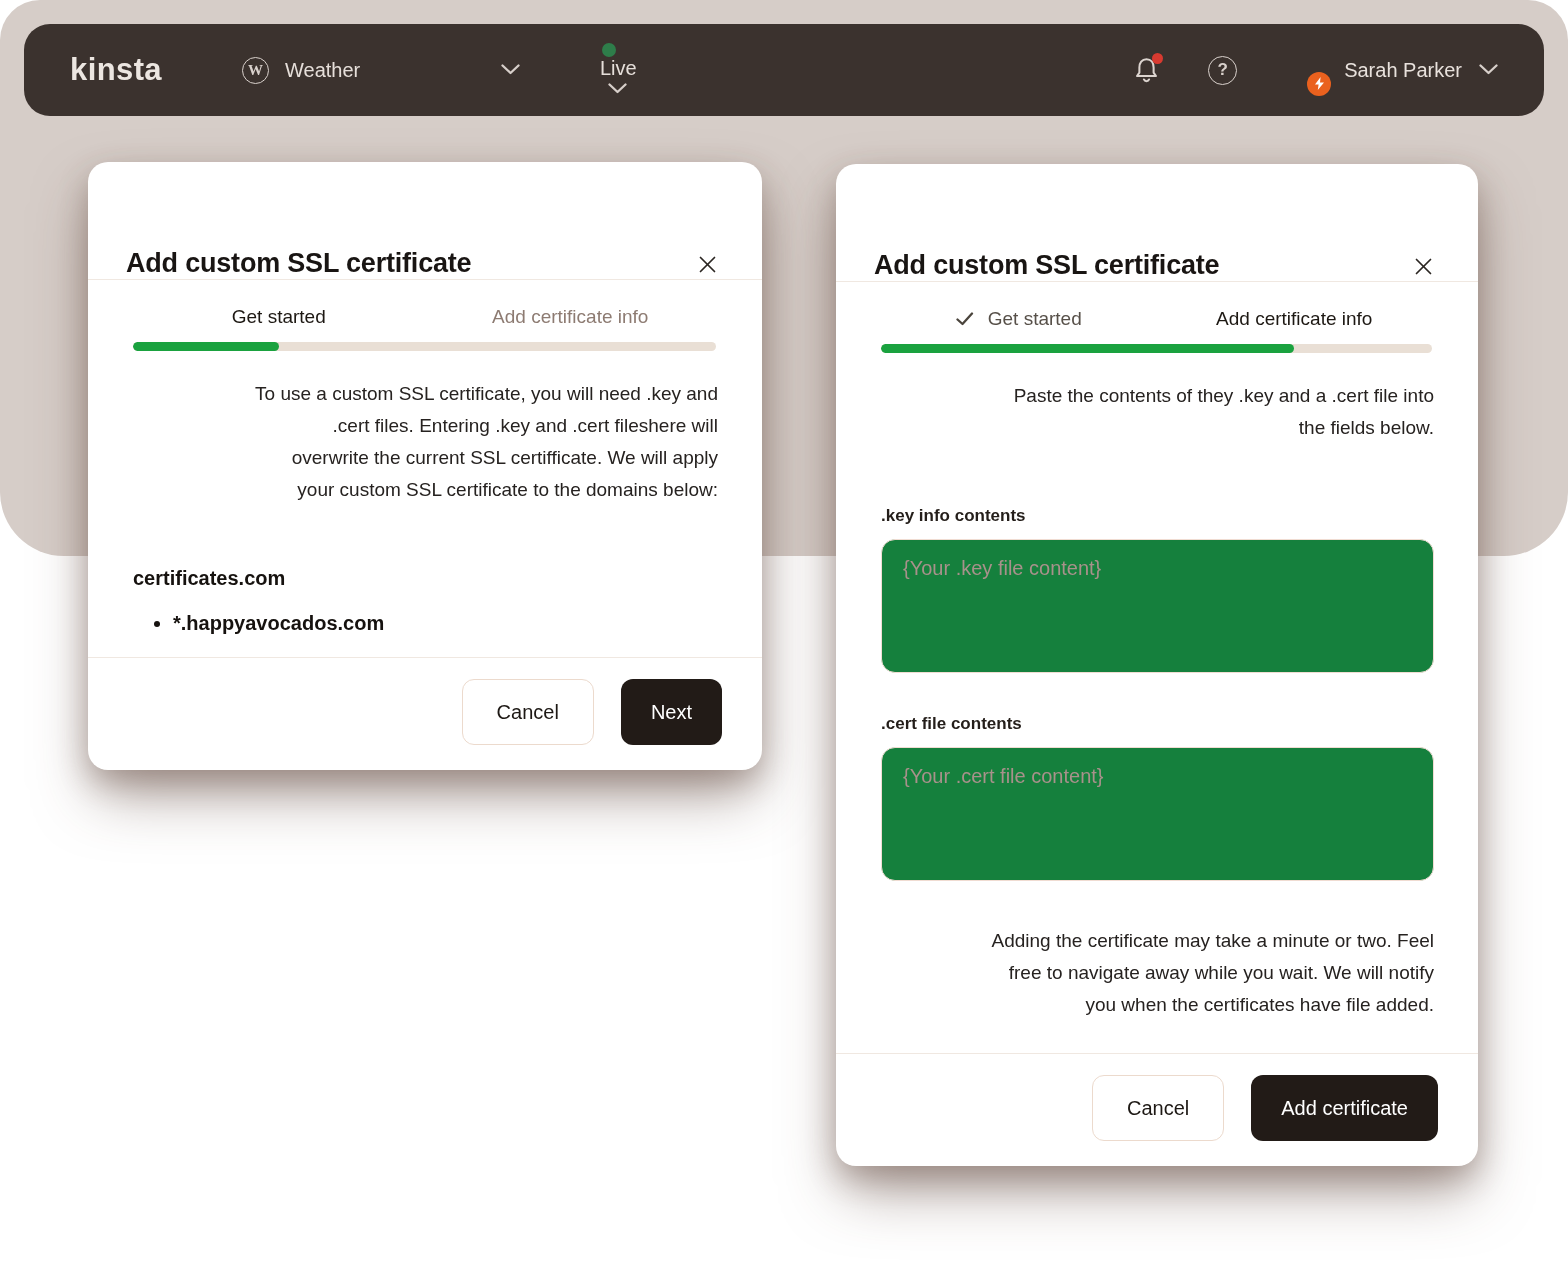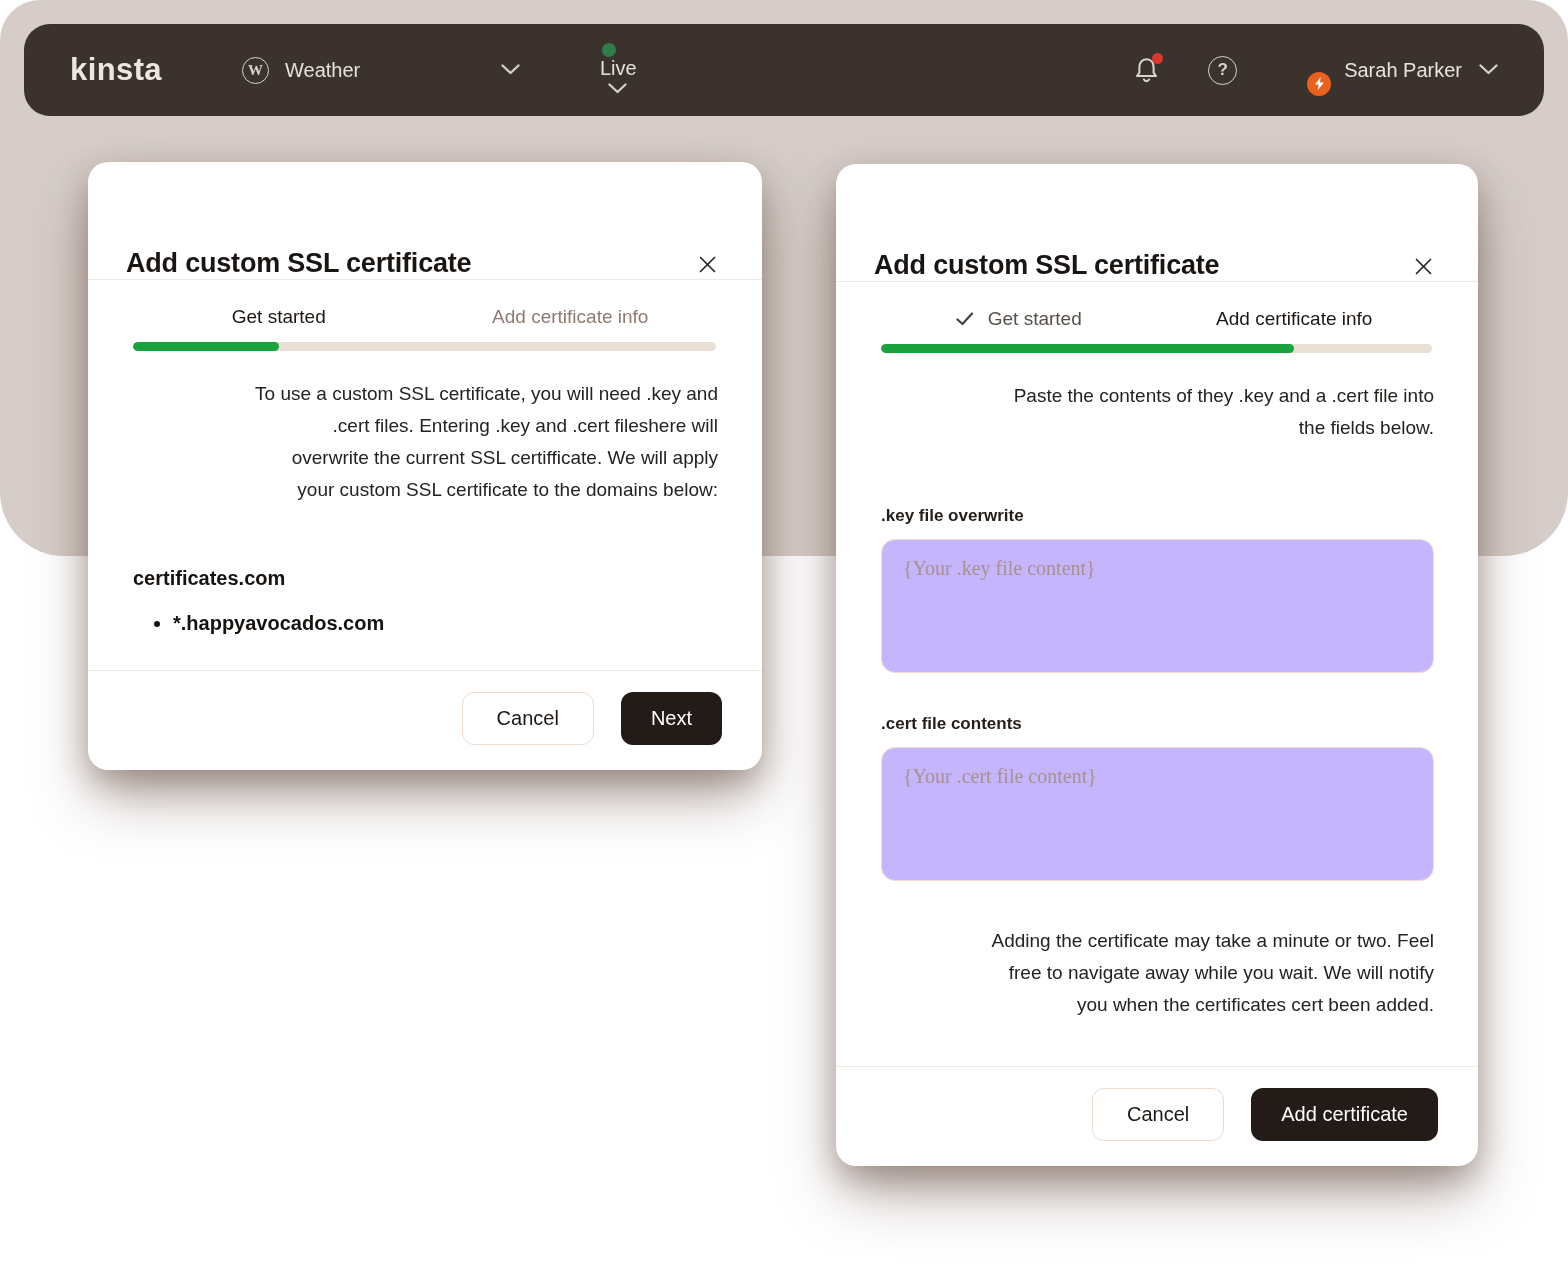--- a/index.html
+++ b/index.html
@@ -105,32 +105,32 @@
 
   .domain-name { margin-top:56px; font-weight:700; font-size:20px; color:#16120f; }
   .subdomains { margin:14px 0 0 0; padding-left:40px; }
   .subdomains li { font-weight:700; font-size:20px; color:#16120f; line-height:30px; }
 
   .field-label { margin-top:62px; font-size:17px; font-weight:700; color:#241e1a; line-height:20px; }
   .field-label.second { margin-top:41px; }
   .cert-textarea {
     margin-top:13px; width:100%; height:134px; display:block;
     border:1px solid #f0dcd2; border-radius:14px; padding:17px 21px;
-    font-family:Liberation Serif, serif; font-size:20px; color:#241e1a;
-    resize:none; outline:none; background:#c4b5fd;
+    font-family:Liberation Sans, sans-serif; font-size:20px; color:#241e1a;
+    resize:none; outline:none; background:#15803d;
   }
   .cert-textarea::placeholder { color:#a8918b; }
   .note { margin-top:44px; }
 
   .modal-footer {
     margin-top:auto; border-top:1px solid #f0e8e1;
     padding:21px 40px 25px; display:flex; justify-content:flex-end; gap:27px; align-items:center;
   }
   .btn {
-    height:53px; border-radius:12px; font-size:20px; cursor:pointer;
+    height:66px; border-radius:12px; font-size:20px; cursor:pointer;
     font-family:"Liberation Sans", sans-serif; display:flex; align-items:center; justify-content:center;
   }
   .btn-secondary { background:#fff; border:1px solid #ecdacd; color:#1d1814; padding:0 34px; }
   .btn-primary  { background:#221b17; border:none; color:#ffffff; padding:0 30px; }
 </style>
 </head>
 <body>
 
 <div class="band"></div>
 
@@ -257,30 +257,30 @@
       <div class="progress-fill" style="width: 75%;"></div>
     </div>
   </div>
 
   <div class="modal-body">
     <div>
       <span class="intro-line">Paste the contents of they .key and a .cert file into</span>
       <span class="intro-line">the fields below.</span>
     </div>
 
-    <div class="field-label">.key file overwrite</div>
+    <div class="field-label">.key info contents</div>
     <textarea class="cert-textarea" placeholder="{Your .key file content}" style=""></textarea>
 
     <div class="field-label second">.cert file contents</div>
     <textarea class="cert-textarea" placeholder="{Your .cert file content}" style=""></textarea>
 
     <div class="note">
       <span class="intro-line">Adding the certificate may take a minute or two. Feel</span>
       <span class="intro-line">free to navigate away while you wait. We will notify</span>
-      <span class="intro-line">you when the certificates cert been added.</span>
+      <span class="intro-line">you when the certificates have file added.</span>
     </div>
   </div>
 
   <div class="modal-footer">
     <button class="btn btn-secondary">Cancel</button>
     <button class="btn btn-primary">Add certificate</button>
   </div>
 </div>
 
 </body></html>

